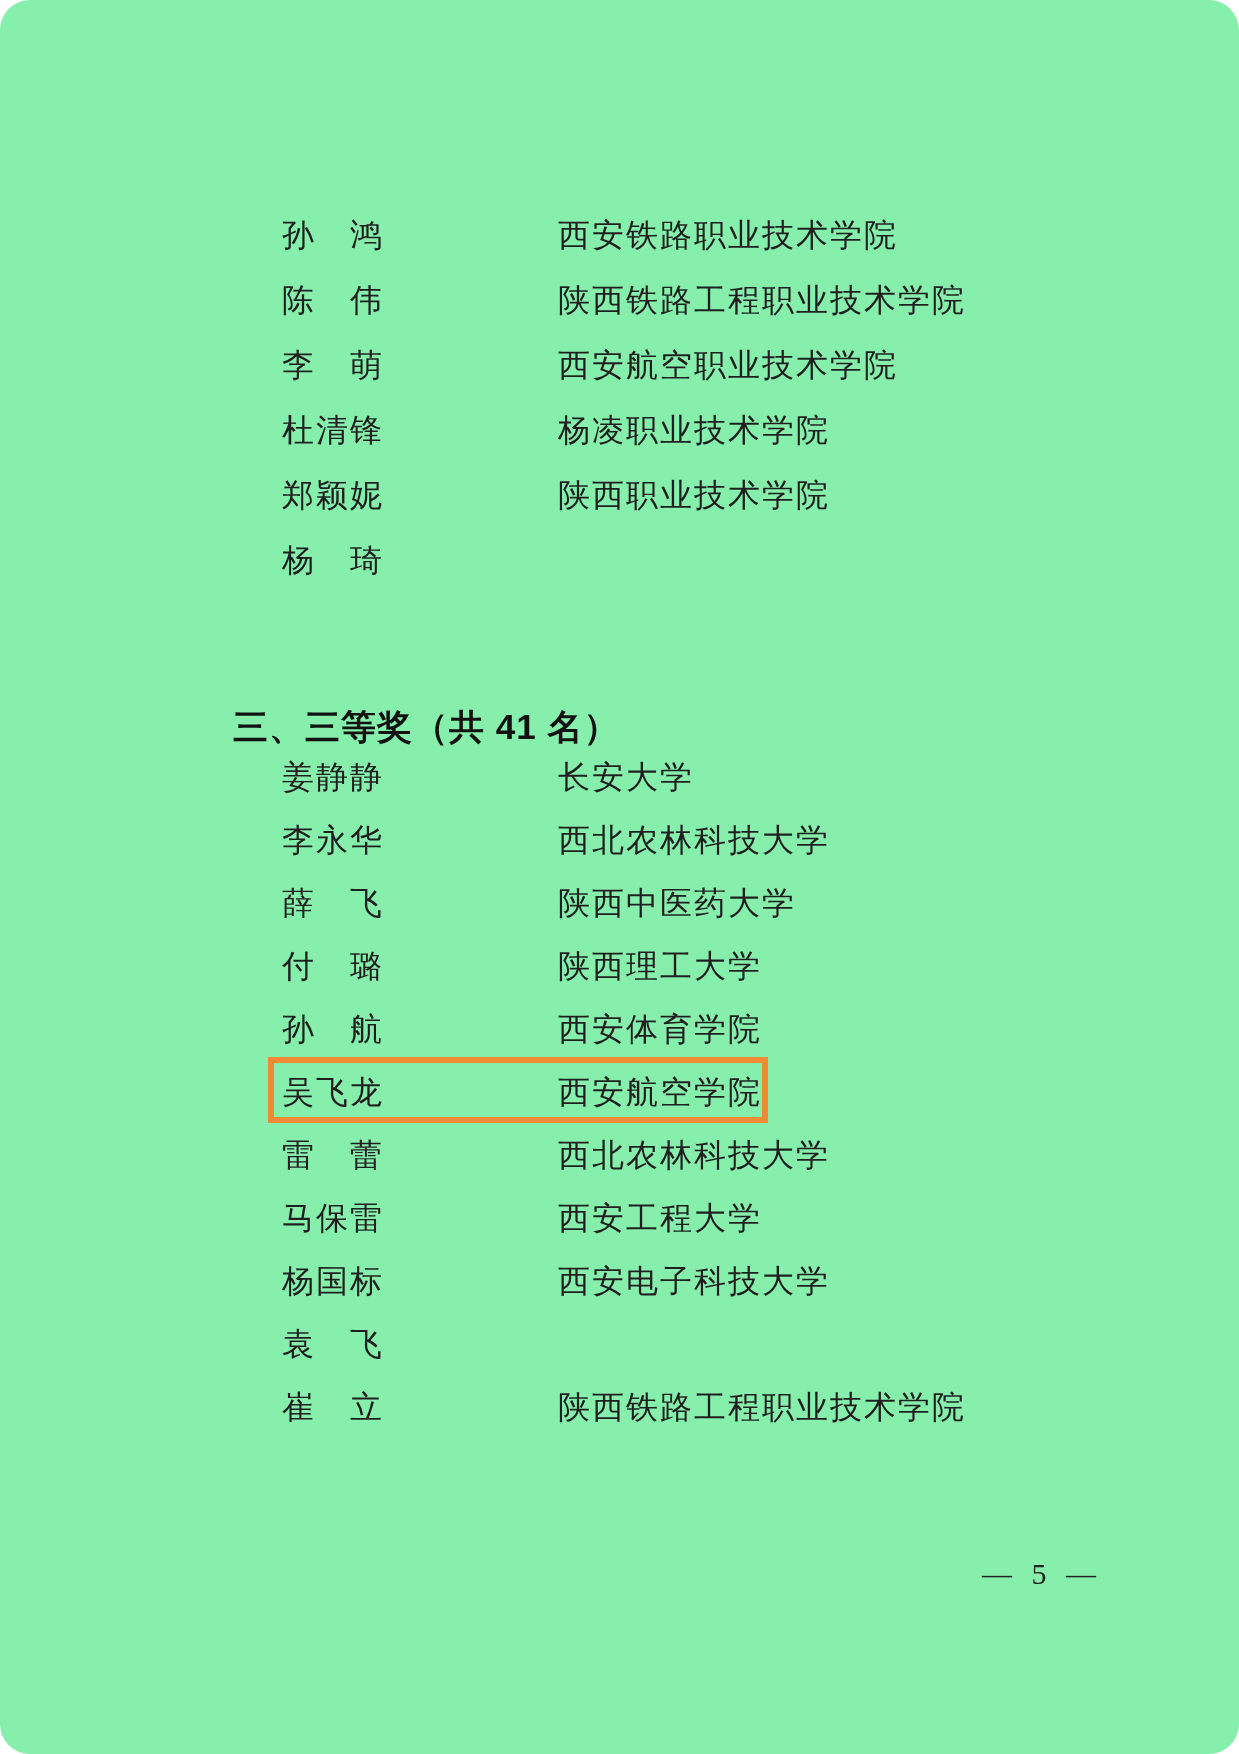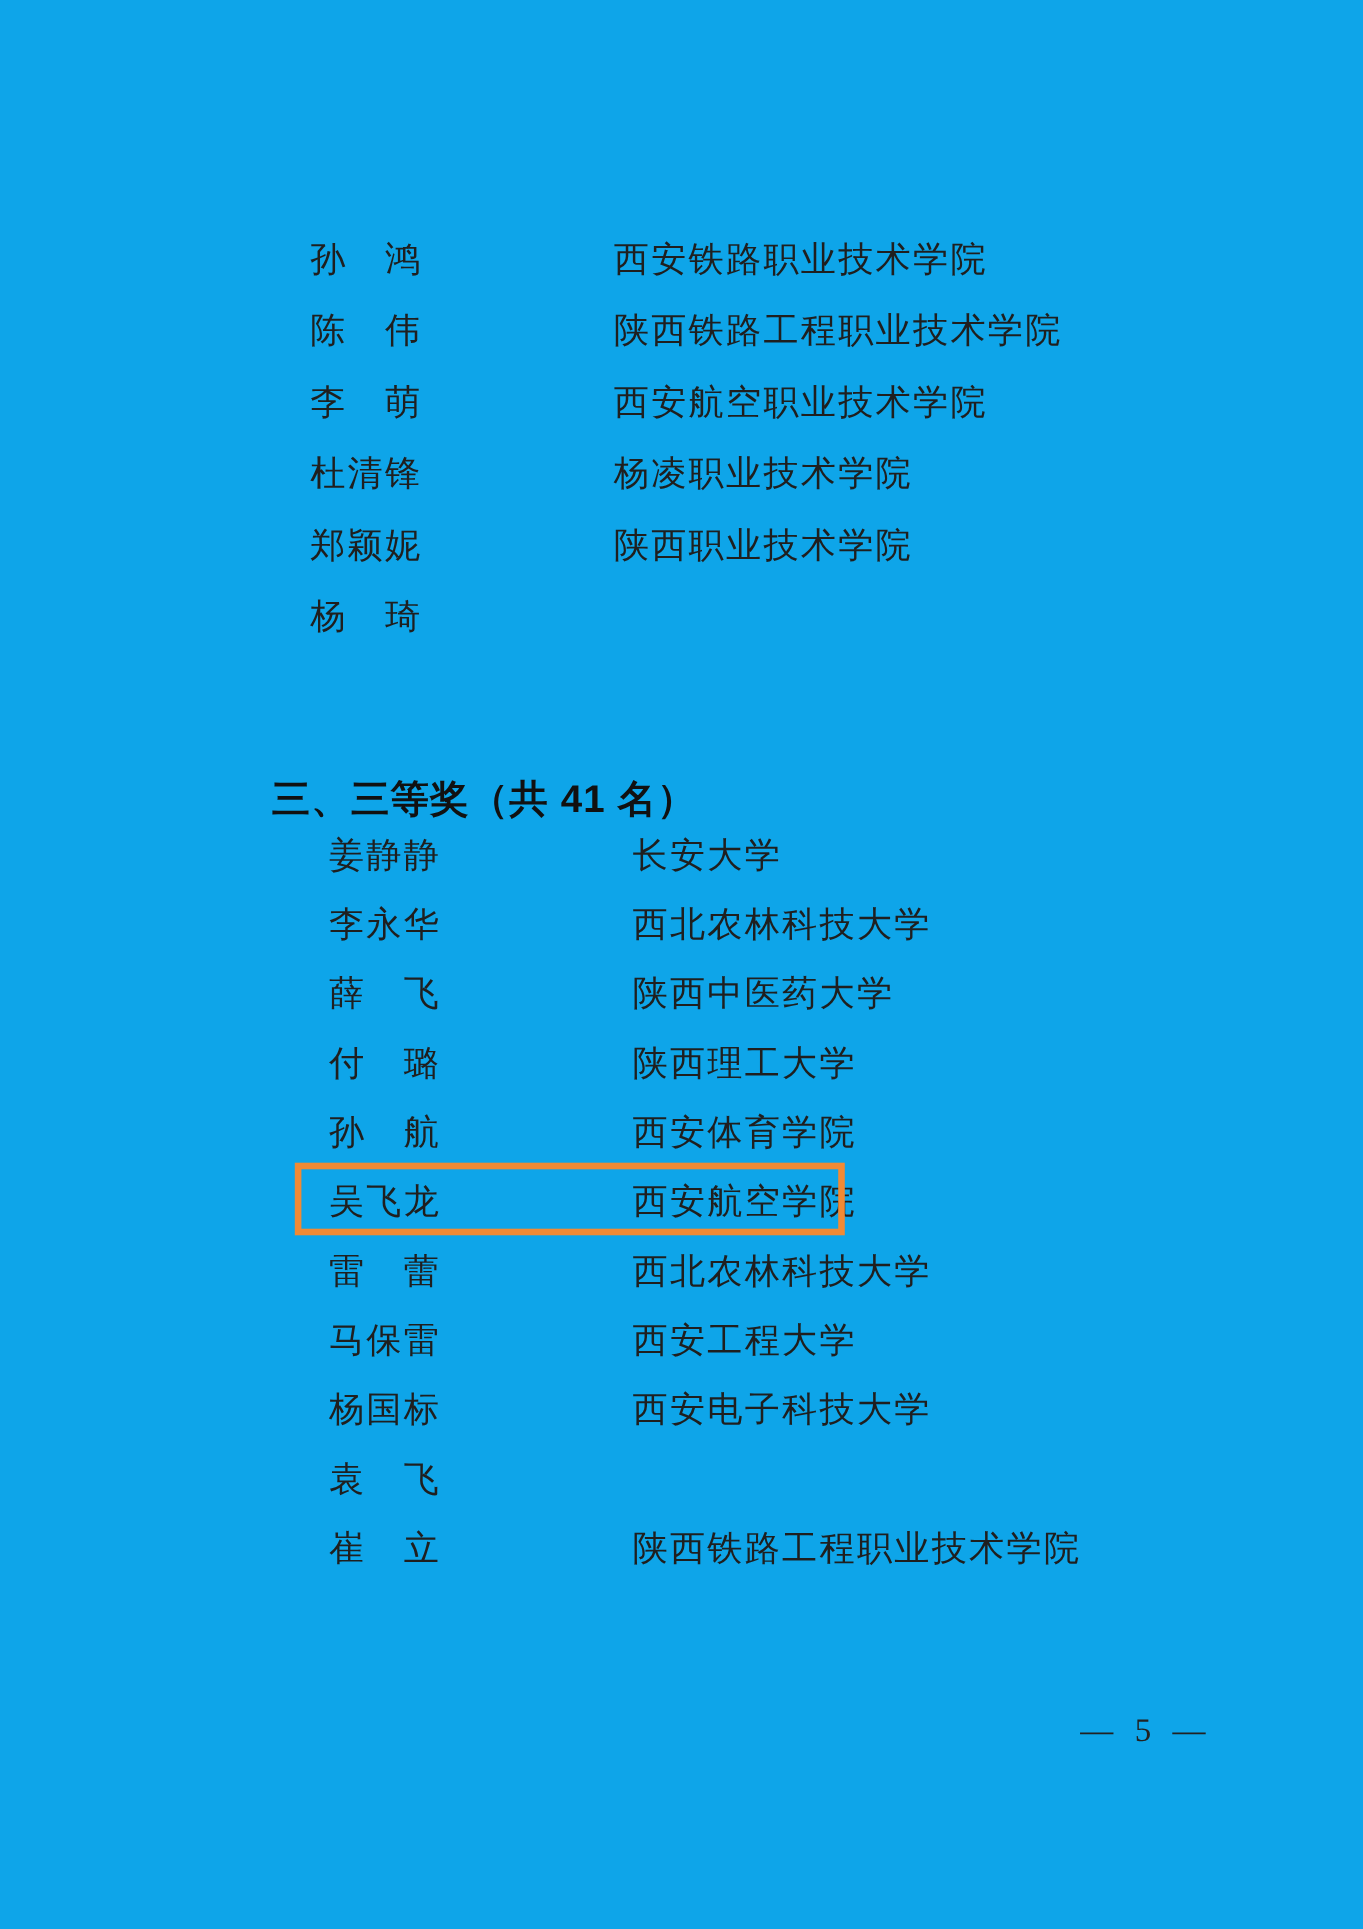--- a/index.html
+++ b/index.html
@@ -1,30 +1,31 @@
 <!DOCTYPE html>
 <html><head>
 <meta charset="utf-8">
 <style>
   html, body { margin: 0; padding: 0; background: #ffffff; }
   .page {
     position: relative;
     width: 1239px;
     height: 1754px;
-    background: #0ea5e9;
+    background: #86efac;
     overflow: hidden;
     font-family: "Liberation Serif", "DejaVu Serif", serif;
     color: #1f1f1f;
+    border-radius: 30px;
   }
   .list {
     position: absolute;
     left: 282px;
   }
   .list.top-list { top: 218px; }
-  .list.third-list { top: 760px; margin-left: 17px; }
+  .list.third-list { top: 760px; }
   .row {
     display: flex;
     align-items: flex-start;
     font-size: 32px;
     line-height: 35px;
   }
   .top-list .row { height: 65px; }
   .third-list .row { height: 63px; }
   .name {
     display: inline-block;
@@ -32,21 +33,21 @@
     letter-spacing: 2px;
     white-space: pre;
   }
   .inst {
     margin-left: 176px;
     letter-spacing: 2px;
     white-space: nowrap;
   }
   .heading {
     position: absolute;
-    left: 247px;
+    left: 233px;
     top: 708px;
     font-family: "Liberation Sans", "DejaVu Sans", sans-serif;
     font-weight: 700;
     font-size: 35px;
     line-height: 38px;
     letter-spacing: 1px;
     color: #111111;
     white-space: nowrap;
   }
   .highlight-box {

